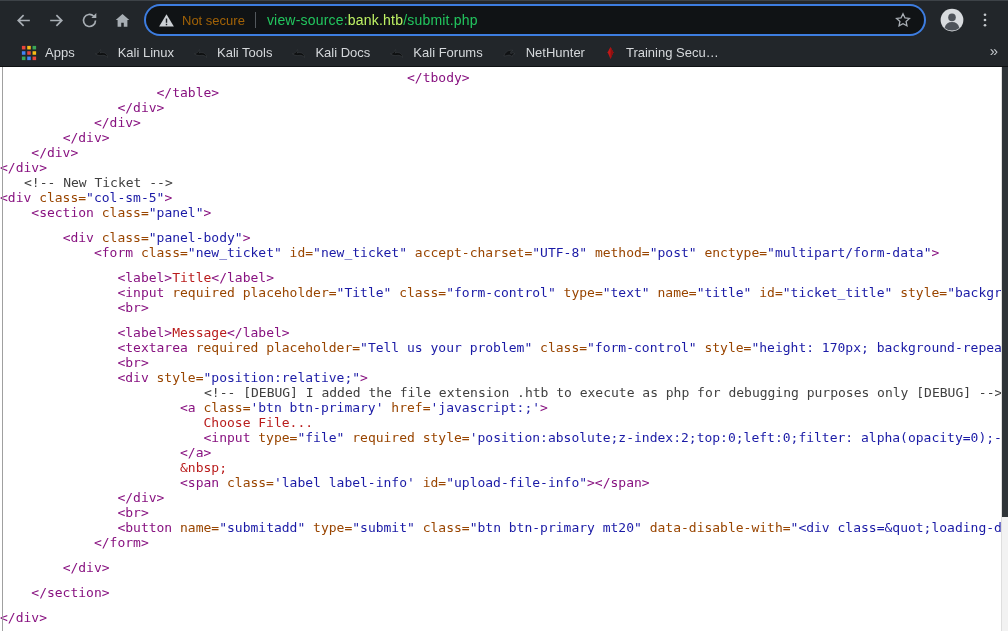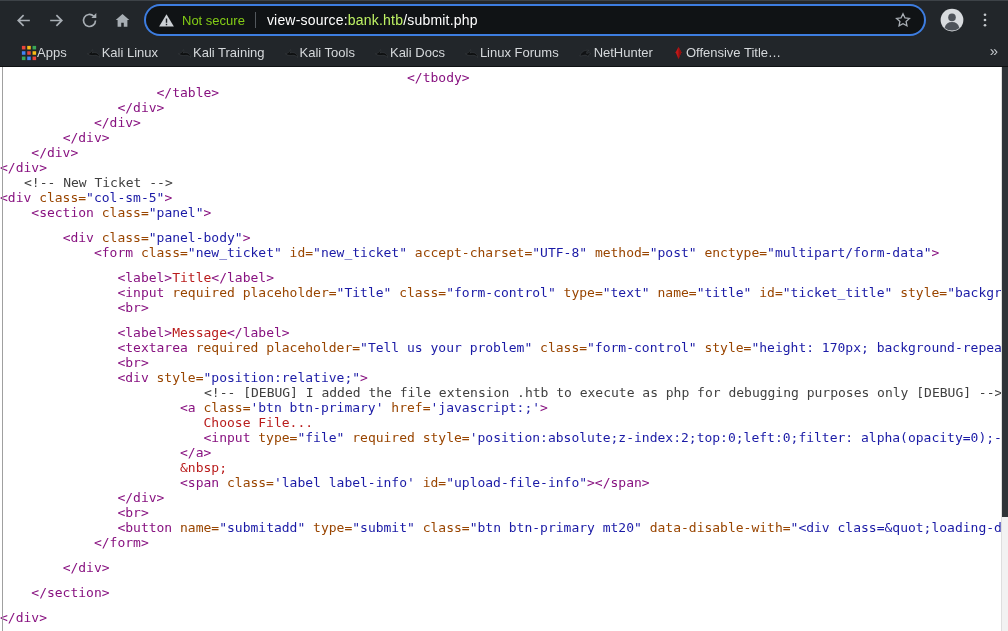--- a/index.html
+++ b/index.html
@@ -13,33 +13,33 @@
   }
   .navbtn{
     width:30px; height:30px; border-radius:50%; flex:0 0 auto;
     display:flex; align-items:center; justify-content:center;
   }
   .omnibox{
     flex:1 1 auto; height:28px; background:#101315; border-radius:15px;
     margin:0 10px 0 6px; display:flex; align-items:center; padding:0 12px;
     box-shadow:0 0 0 2px #3d7de0; position:relative;
   }
-  .notsecure{ color:#84cc16; font-size:13px; margin:0 10px 0 7px; white-space:nowrap; }
+  .notsecure{ color:#a16207; font-size:13px; margin:0 10px 0 7px; white-space:nowrap; }
   .vsep{ width:1px; height:16px; background:#53585d; flex:0 0 auto; }
   .url{ font-size:14px; margin-left:11px; white-space:nowrap; letter-spacing:.2px; }
-  .url .dim{ color:#ffffff; }
+  .url .dim{ color:#22c55e; }
   .url .bright{ color:#bef264; }
   .star{ margin-left:auto; display:flex; align-items:center; }
 
   .bookmarks{
     height:28px; background:#22262a; border-bottom:1px solid #0f1113;
     display:flex; align-items:center; padding:0 12px; position:relative;
   }
   .bm{
-    display:flex; align-items:center; gap:0; color:#d5d8db; font-size:13px;
+    display:flex; align-items:center; gap:8px; color:#d5d8db; font-size:13px;
     padding:0 9px; height:24px; border-radius:12px; white-space:nowrap; flex:0 0 auto;
   }
   .bm .lbl{ transform:translateY(-0.5px); }
   .chev{ position:absolute; right:10px; top:3px; color:#c3c7cb; font-size:15px; }
 
   
   .page{
     position:absolute; top:67px; left:0; width:1001px; height:564px;
     background:#fff; overflow:hidden;
   }
@@ -143,52 +143,46 @@
       <div class="bm">
         <svg width="17" height="16" viewBox="0 0 24 24">
           <path fill="#0d0f10" stroke="#43474b" stroke-width="0.7" d="M2.8 13.2c4.2-.8 6.6-2.9 7.6-6.3 1 2 .4 4-.9 5.2 3.2-1.2 6.4-1 8.6.8 2 1.4 3 3.3 3.1 5.6-2.2-2.3-4.6-3.3-7.6-3-3.4.9-7.5.2-10.8-2.3z"></path>
         </svg>
         <span class="lbl">Kali Linux</span>
       </div>
       <div class="bm">
         <svg width="17" height="16" viewBox="0 0 24 24">
           <path fill="#0d0f10" stroke="#43474b" stroke-width="0.7" d="M2.8 13.2c4.2-.8 6.6-2.9 7.6-6.3 1 2 .4 4-.9 5.2 3.2-1.2 6.4-1 8.6.8 2 1.4 3 3.3 3.1 5.6-2.2-2.3-4.6-3.3-7.6-3-3.4.9-7.5.2-10.8-2.3z"></path>
         </svg>
-        <span class="lbl">Kali Training</span>
-      </div>
-      <div class="bm">
-        <svg width="17" height="16" viewBox="0 0 24 24">
-          <path fill="#0d0f10" stroke="#43474b" stroke-width="0.7" d="M2.8 13.2c4.2-.8 6.6-2.9 7.6-6.3 1 2 .4 4-.9 5.2 3.2-1.2 6.4-1 8.6.8 2 1.4 3 3.3 3.1 5.6-2.2-2.3-4.6-3.3-7.6-3-3.4.9-7.5.2-10.8-2.3z"></path>
-        </svg>
         <span class="lbl">Kali Tools</span>
       </div>
       <div class="bm">
         <svg width="17" height="16" viewBox="0 0 24 24">
           <path fill="#0d0f10" stroke="#43474b" stroke-width="0.7" d="M2.8 13.2c4.2-.8 6.6-2.9 7.6-6.3 1 2 .4 4-.9 5.2 3.2-1.2 6.4-1 8.6.8 2 1.4 3 3.3 3.1 5.6-2.2-2.3-4.6-3.3-7.6-3-3.4.9-7.5.2-10.8-2.3z"></path>
         </svg>
         <span class="lbl">Kali Docs</span>
       </div>
       <div class="bm">
         <svg width="17" height="16" viewBox="0 0 24 24">
           <path fill="#0d0f10" stroke="#43474b" stroke-width="0.7" d="M2.8 13.2c4.2-.8 6.6-2.9 7.6-6.3 1 2 .4 4-.9 5.2 3.2-1.2 6.4-1 8.6.8 2 1.4 3 3.3 3.1 5.6-2.2-2.3-4.6-3.3-7.6-3-3.4.9-7.5.2-10.8-2.3z"></path>
         </svg>
-        <span class="lbl">Linux Forums</span>
+        <span class="lbl">Kali Forums</span>
       </div>
       <div class="bm">
         <svg width="17" height="16" viewBox="0 0 24 24">
           <path fill="#101214" stroke="#43474b" stroke-width="0.7" d="M3.5 16.5c2-6.5 7.5-9.5 13.5-8.5-3 1.2-4.2 3-3 5.2 2-2 4.2-2 6.3.2-3 .1-4.3 1.8-4.2 4.2-2.2-2.2-4.3-3-6.5-2.2-2 .7-4.1 1.1-6.1 1.1z"></path>
         </svg>
         <span class="lbl">NetHunter</span>
       </div>
       <div class="bm">
         <svg width="15" height="16" viewBox="0 0 24 24">
           <path fill="#c01818" d="M12 2.5l4.6 8.2L12 21.5 7.4 10.7z"></path>
           <path fill="#8f0f0f" d="M12 2.5l4.6 8.2L12 21.5z"></path>
         </svg>
-        <span class="lbl">Offensive Title…</span>
+        <span class="lbl">Training Secu…</span>
       </div>
     </div>
   <div class="chev">»</div>
 </div>
 
 <div class="page">
   <div class="code" id="code"><div class="line">                                                    <span class="t">&lt;/tbody&gt;</span></div><div class="line">                    <span class="t">&lt;/table&gt;</span></div><div class="line">               <span class="t">&lt;/div&gt;</span></div><div class="line">            <span class="t">&lt;/div&gt;</span></div><div class="line">        <span class="t">&lt;/div&gt;</span></div><div class="line">    <span class="t">&lt;/div&gt;</span></div><div class="line"><span class="t">&lt;/div&gt;</span></div><div class="line"><span class="c">&lt;!-- New Ticket --&gt;</span></div><div class="line"><span class="t">&lt;div </span><span class="a">class=</span><span class="v">"col-sm-5"</span><span class="t">&gt;</span></div><div class="line">    <span class="t">&lt;section </span><span class="a">class=</span><span class="v">"panel"</span><span class="t">&gt;</span></div><div class="line blank"></div><div class="line">        <span class="t">&lt;div </span><span class="a">class=</span><span class="v">"panel-body"</span><span class="t">&gt;</span></div><div class="line">            <span class="t">&lt;form </span><span class="a">class=</span><span class="v">"new_ticket" </span><span class="a">id=</span><span class="v">"new_ticket" </span><span class="a">accept-charset=</span><span class="v">"UTF-8" </span><span class="a">method=</span><span class="v">"post" </span><span class="a">enctype=</span><span class="v">"multipart/form-data"</span><span class="t">&gt;</span></div><div class="line blank"></div><div class="line">               <span class="t">&lt;label&gt;</span><span class="x">Title</span><span class="t">&lt;/label&gt;</span></div><div class="line">               <span class="t">&lt;input </span><span class="a">required </span><span class="a">placeholder=</span><span class="v">"Title" </span><span class="a">class=</span><span class="v">"form-control" </span><span class="a">type=</span><span class="v">"text" </span><span class="a">name=</span><span class="v">"title" </span><span class="a">id=</span><span class="v">"ticket_title" </span><span class="a">style=</span><span class="v">"background-repeat: repeat; background-image: none; background-position: 0% 0%;"</span></div><div class="line">               <span class="t">&lt;br&gt;</span></div><div class="line blank"></div><div class="line">               <span class="t">&lt;label&gt;</span><span class="x">Message</span><span class="t">&lt;/label&gt;</span></div><div class="line">               <span class="t">&lt;textarea </span><span class="a">required </span><span class="a">placeholder=</span><span class="v">"Tell us your problem" </span><span class="a">class=</span><span class="v">"form-control" </span><span class="a">style=</span><span class="v">"height: 170px; background-repeat: repeat; background-image: none; background-position: 0% 0%;"</span></div><div class="line">               <span class="t">&lt;br&gt;</span></div><div class="line">               <span class="t">&lt;div </span><span class="a">style=</span><span class="v">"position:relative;"</span><span class="t">&gt;</span></div><div class="line">                       <span class="c">&lt;!-- [DEBUG] I added the file extension .htb to execute as php for debugging purposes only [DEBUG] --&gt;</span></div><div class="line">                       <span class="t">&lt;a </span><span class="a">class=</span><span class="v">'btn btn-primary' </span><span class="a">href=</span><span class="v">'javascript:;'</span><span class="t">&gt;</span></div><div class="line">                          <span class="x">Choose File...</span></div><div class="line">                          <span class="t">&lt;input </span><span class="a">type=</span><span class="v">"file" </span><span class="a">required </span><span class="a">style=</span><span class="v">'position:absolute;z-index:2;top:0;left:0;filter: alpha(opacity=0);-ms-filter:"progid:DXImageTransform.Microsoft.Alpha(Opacity=0)";opacity:0;'</span></div><div class="line">                       <span class="t">&lt;/a&gt;</span></div><div class="line">                       <span class="x">&amp;nbsp;</span></div><div class="line">                       <span class="t">&lt;span </span><span class="a">class=</span><span class="v">'label label-info' </span><span class="a">id=</span><span class="v">"upload-file-info"</span><span class="t">&gt;&lt;/span&gt;</span></div><div class="line">               <span class="t">&lt;/div&gt;</span></div><div class="line">               <span class="t">&lt;br&gt;</span></div><div class="line">               <span class="t">&lt;button </span><span class="a">name=</span><span class="v">"submitadd" </span><span class="a">type=</span><span class="v">"submit" </span><span class="a">class=</span><span class="v">"btn btn-primary mt20" </span><span class="a">data-disable-with=</span><span class="v">"&lt;div class=&amp;quot;loading-dots&amp;quot;&gt;Submitting &lt;span&gt;.&lt;/span&gt;&lt;span&gt;.&lt;/span&gt;&lt;/div&gt;"</span></div><div class="line">            <span class="t">&lt;/form&gt;</span></div><div class="line blank"></div><div class="line">        <span class="t">&lt;/div&gt;</span></div><div class="line blank"></div><div class="line">    <span class="t">&lt;/section&gt;</span></div><div class="line blank"></div><div class="line"><span class="t">&lt;/div&gt;</span></div></div>
 </div>
 <div class="gutterline"></div>
 <div class="scrollbar">

